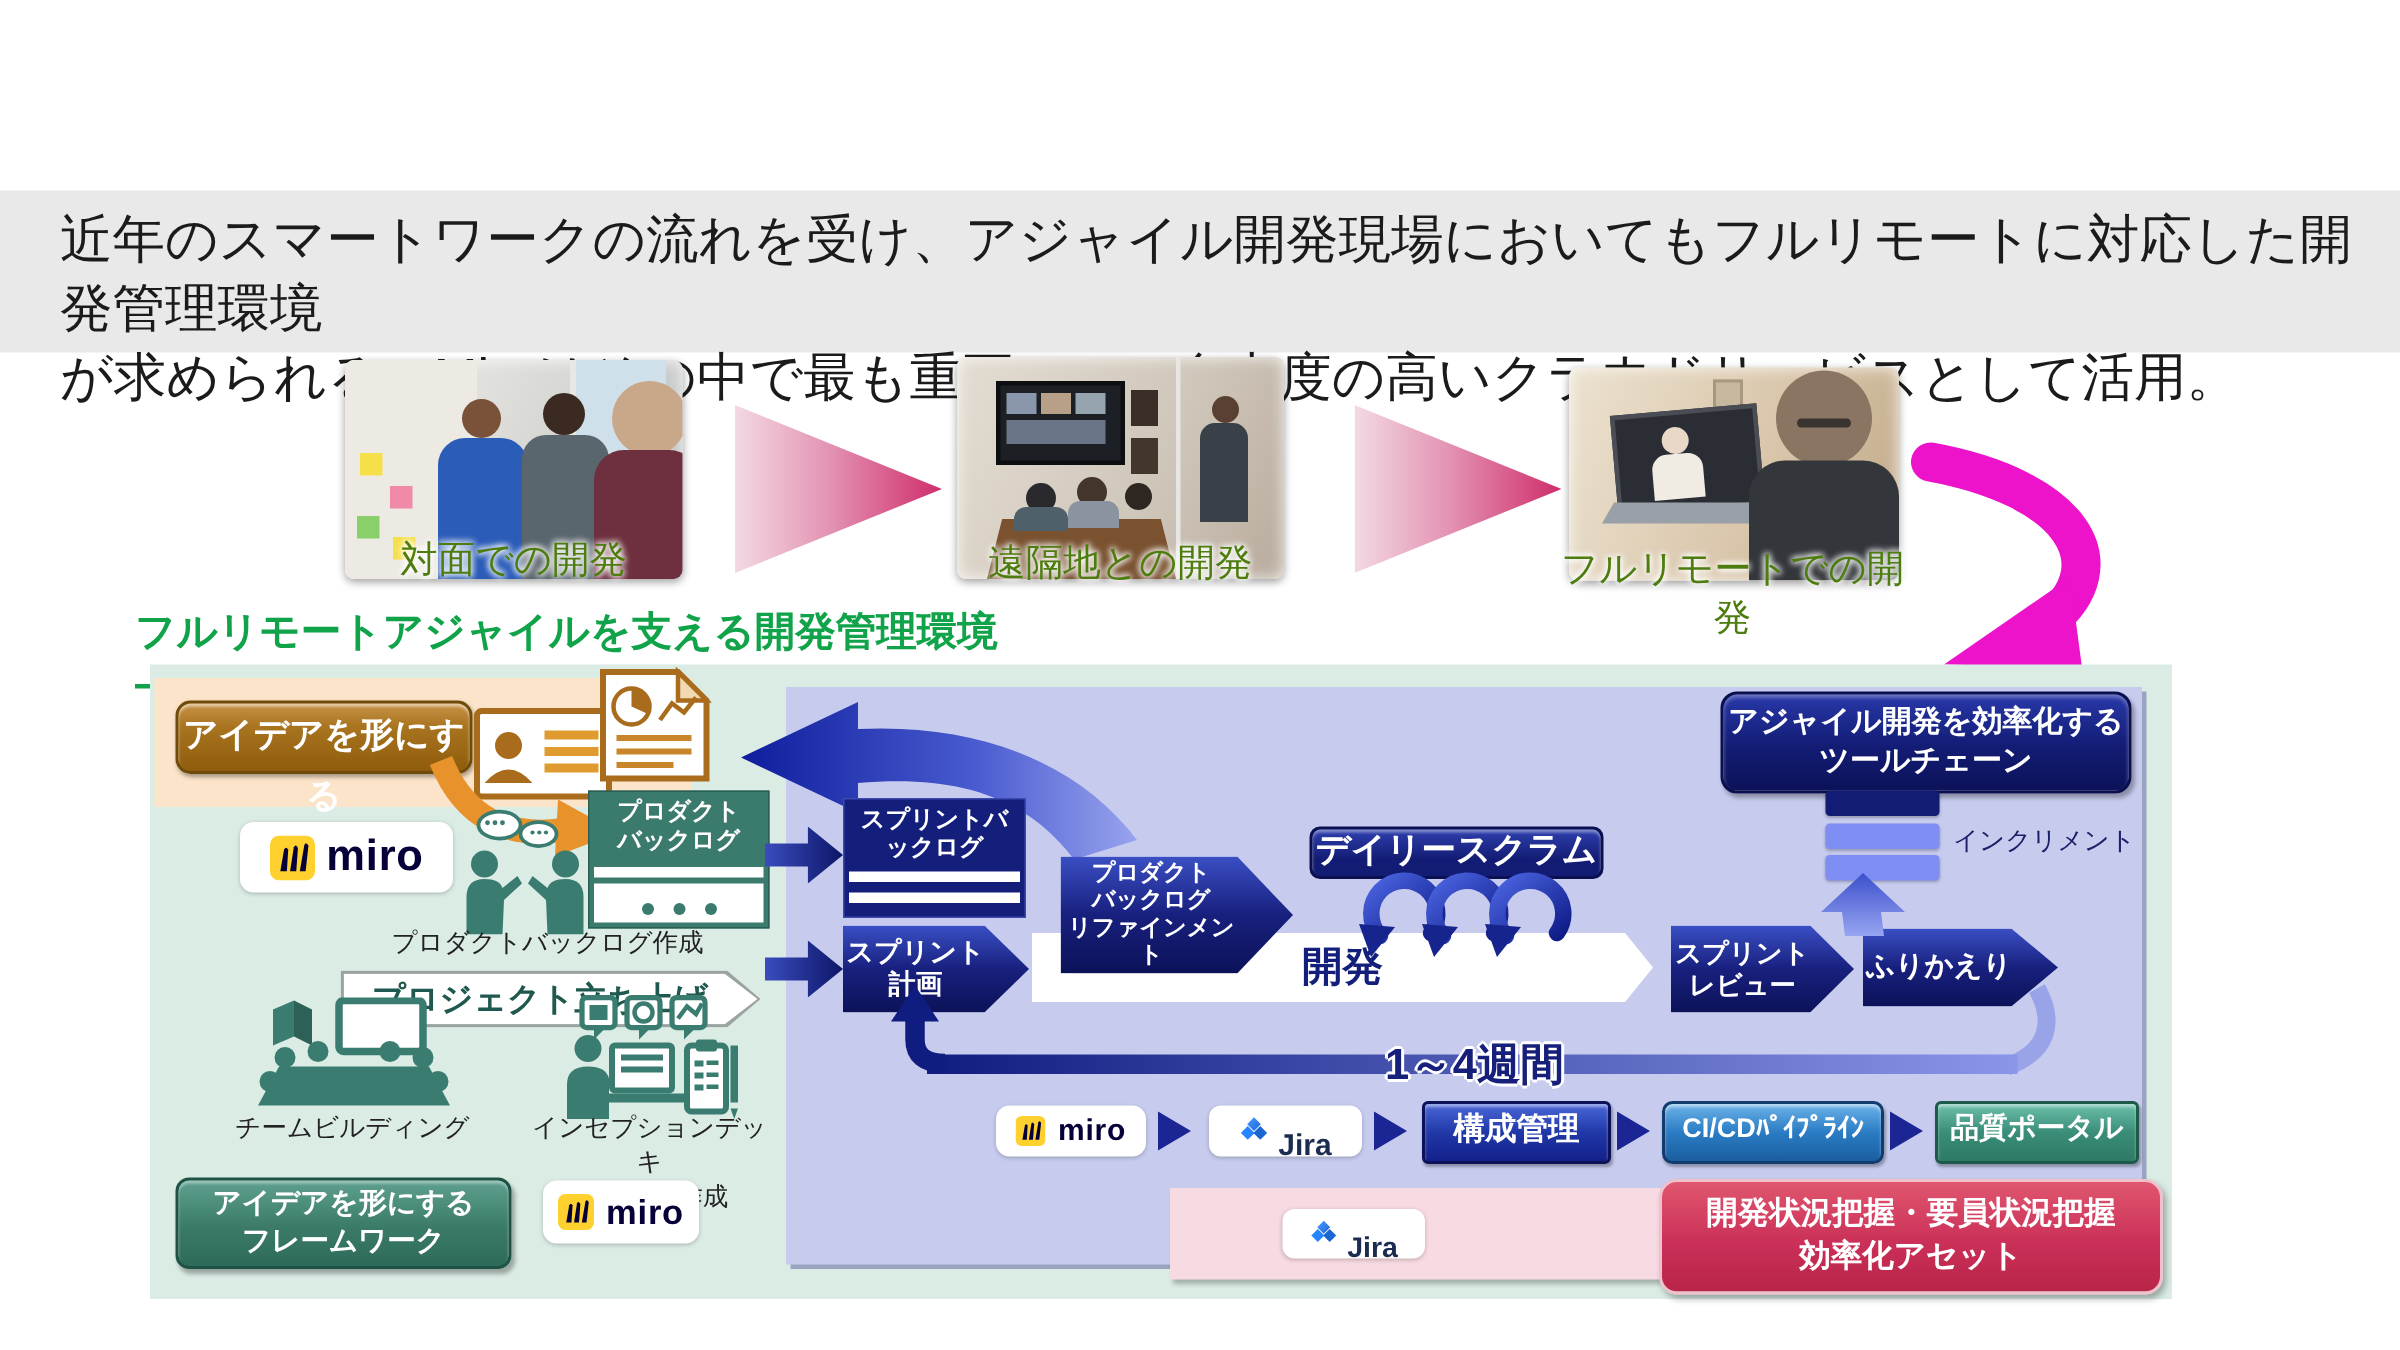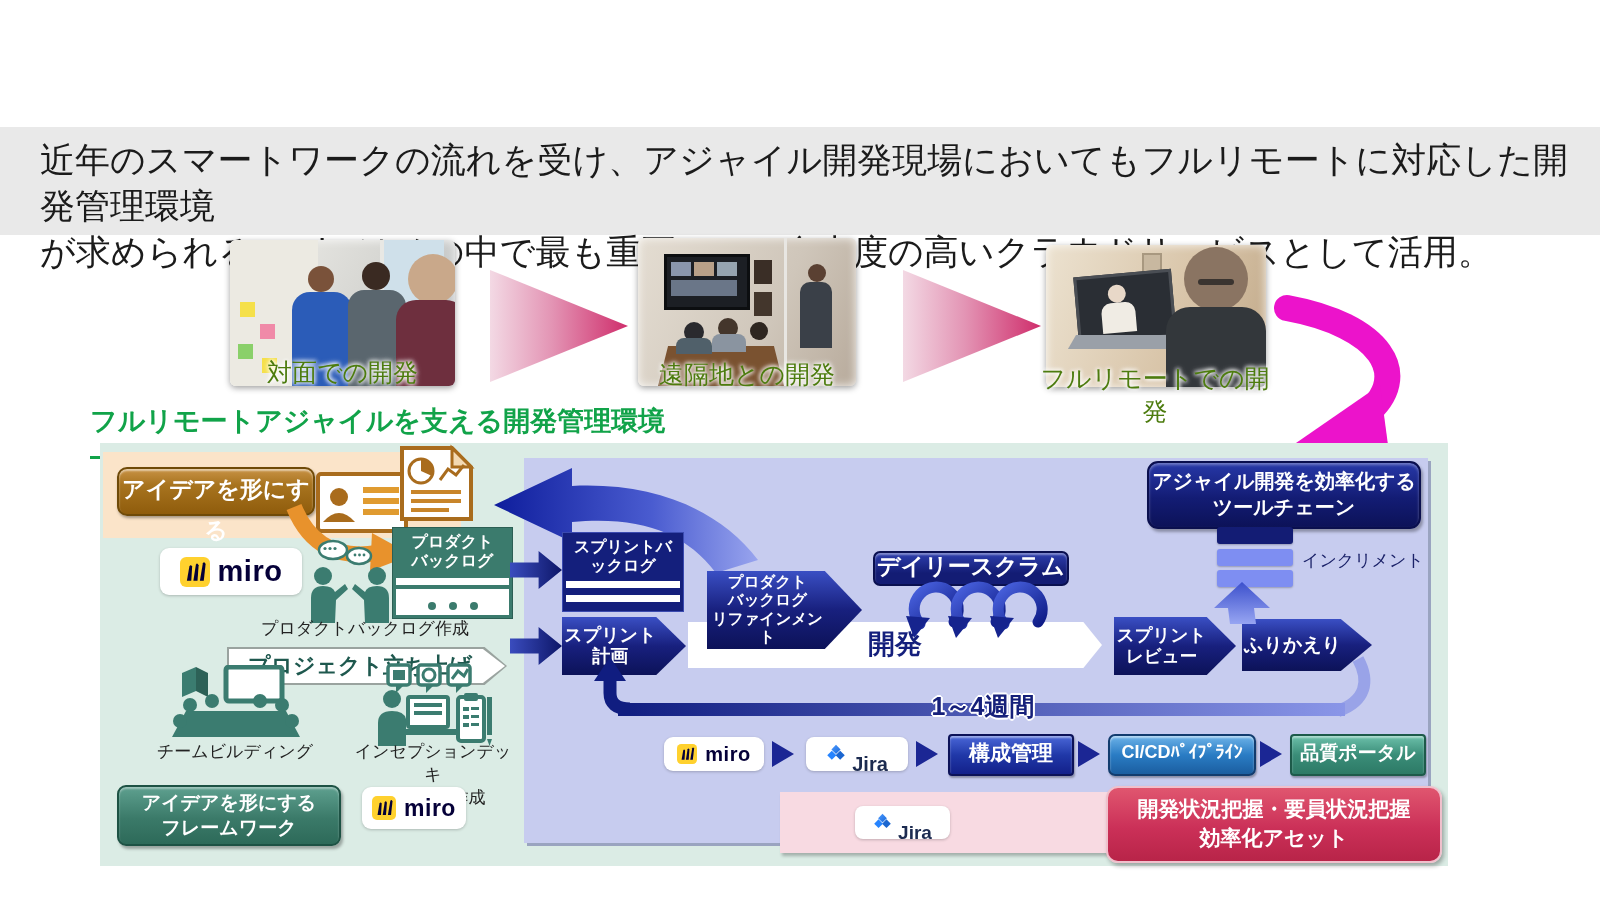--- a/index.html
+++ b/index.html
@@ -75,21 +75,21 @@
   .devband{left:688px;top:622px;width:414px;height:46px;background:#fff;
            clip-path:polygon(0 0,95.5% 0,100% 50%,95.5% 100%,0 100%);
            filter:drop-shadow(1px 2px 2px rgba(0,0,0,.3));
            font-size:27px;font-weight:bold;color:#141f7c;line-height:44px;}
   .tcbox{left:1137px;top:461px;width:270px;height:59px;border-radius:11px;border:2px solid #0a0f4e;
          background:linear-gradient(180deg,#2738a8 0%,#131c74 55%,#0c1258 100%);
          box-shadow:2px 3px 3px rgba(0,0,0,.3),inset 0 2px 3px rgba(255,255,255,.35);
          font-size:20px;line-height:1.32;padding-top:5px;margin-left:10px;}
   .ibar{width:76px;height:17px;border-radius:3px;box-shadow:0 1px 2px rgba(0,0,0,.25);}
   .inclabel{left:1302px;top:549px;font-size:17px;color:#1a2168;}
-  .duration{left:918px;top:690px;width:130px;font-size:25px;font-weight:bold;color:#16207a;text-align:center;
+  .duration{left:918px;top:690px;width:130px;font-size:29px;font-weight:bold;color:#16207a;text-align:center;
             text-shadow:-2px 0 #fff,2px 0 #fff,0 -2px #fff,0 2px #fff,-1px -1px #fff,1px 1px #fff,1px -1px #fff,-1px 1px #fff;}
   .chev{width:0;height:0;border-top:13px solid transparent;border-bottom:13px solid transparent;border-left:22px solid #1b2694;}
   .cfgbox{left:948px;top:734px;width:122px;height:38px;border-radius:4px;border:2px solid #0c1258;
           background:linear-gradient(180deg,#4a67d8 0%,#2038a8 50%,#13208a 100%);
           box-shadow:inset 0 2px 2px rgba(255,255,255,.45),1px 2px 2px rgba(0,0,0,.3);font-size:21px;line-height:33px;}
   .cicdbox{left:1108px;top:734px;width:144px;height:38px;border-radius:7px;border:2px solid #123c6e;
           background:linear-gradient(180deg,#6cb2e8 0%,#2a7cc4 50%,#1b5ea0 100%);
           box-shadow:inset 0 2px 2px rgba(255,255,255,.5),1px 2px 2px rgba(0,0,0,.3);font-size:18px;line-height:33px;}
   .qualbox{left:1290px;top:734px;width:132px;height:38px;border-radius:4px;border:2px solid #1d5a4a;
           background:linear-gradient(180deg,#6cc0aa 0%,#3a8d78 50%,#2d7a66 100%);

